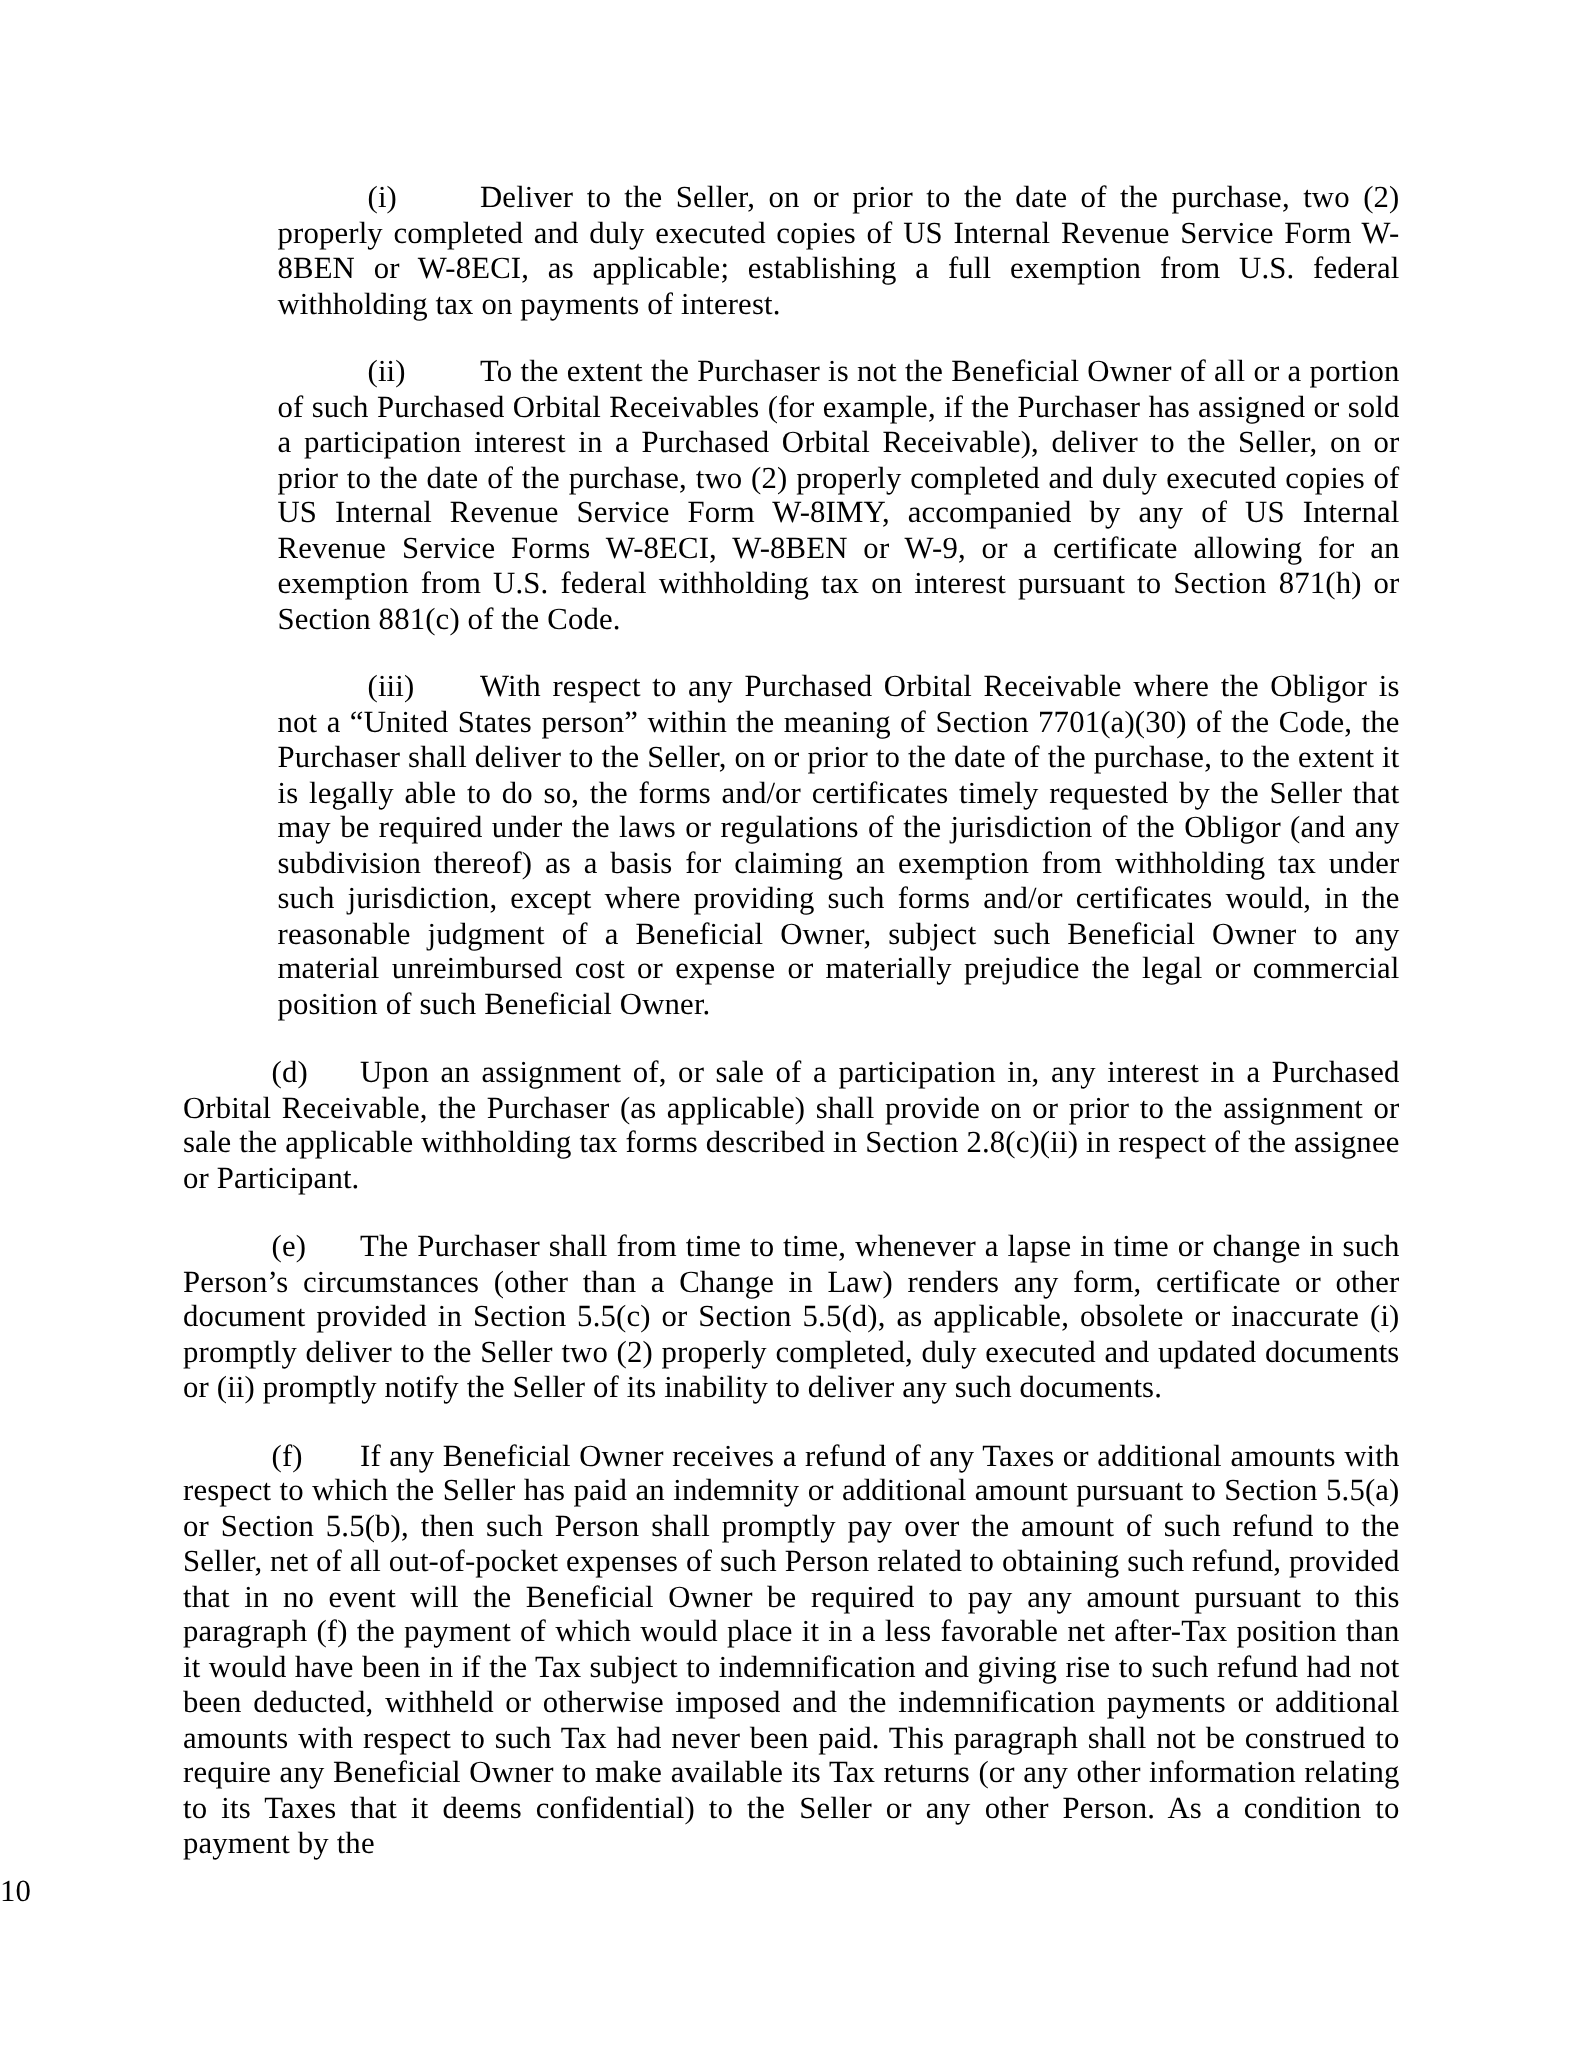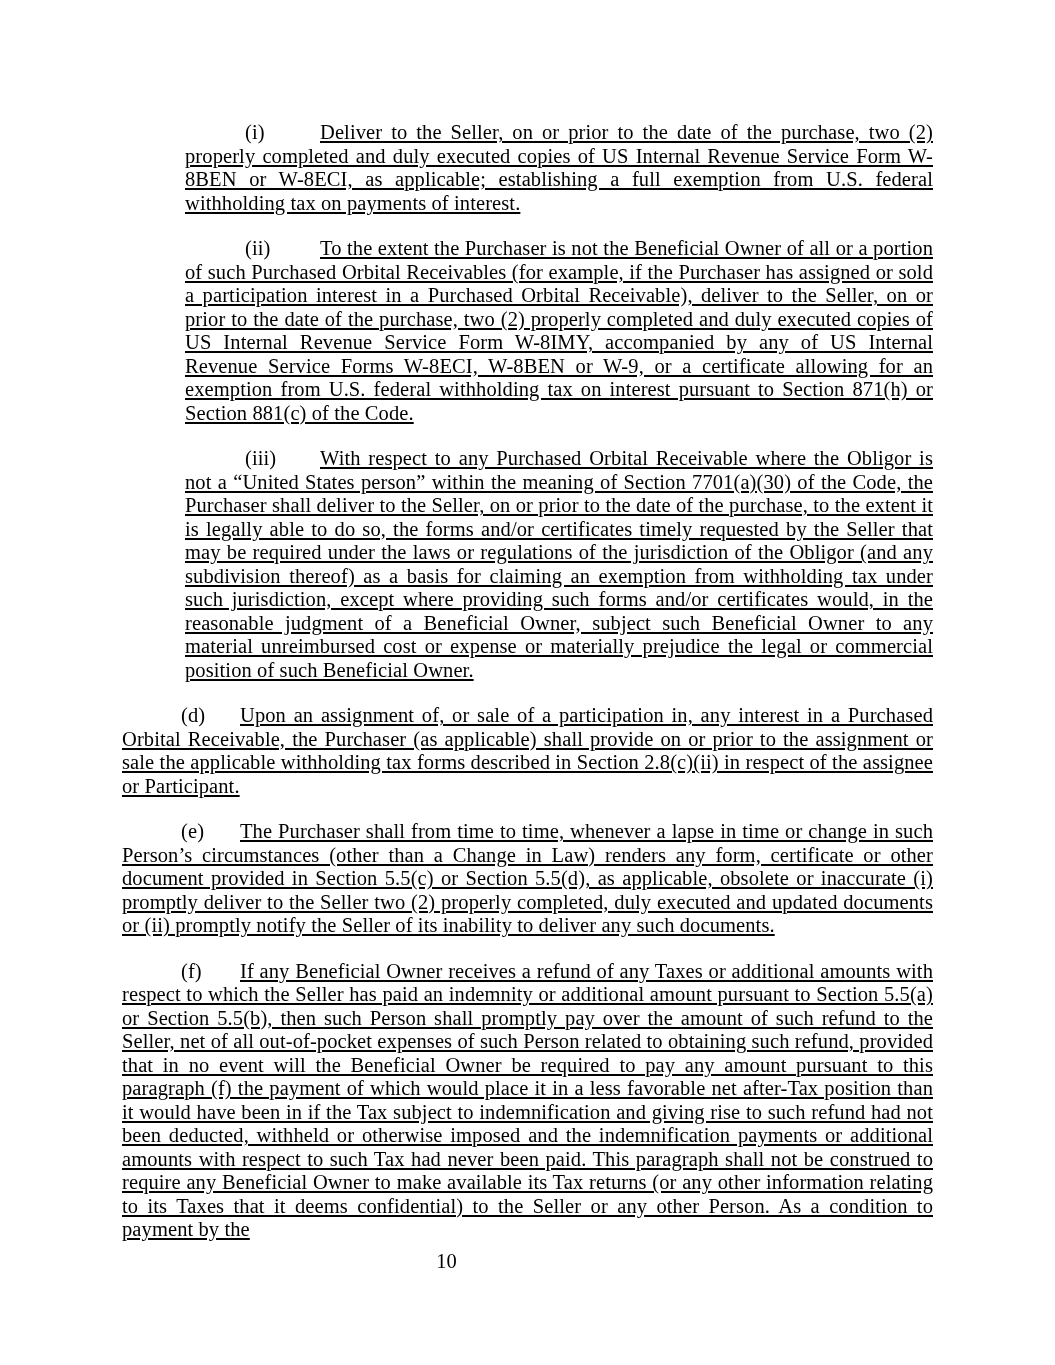--- a/index.html
+++ b/index.html
@@ -27,21 +27,20 @@
     left: 122px;
     top: 121px;
     width: 811px;
   }
   .para {
     margin: 0 0 22px 0;
     text-align: justify;
     font-size: 20.5px;
     line-height: 23.5px;
     letter-spacing: 0.1px;
-    text-decoration: underline;
   }
   .para.sub {
     margin-left: 63px;
   }
   .label-cell {
     display: inline-block;
     box-sizing: border-box;
     text-align: left;
     text-indent: 0;
   }
@@ -51,21 +50,21 @@
   }
   .para.sub > .label-cell {
     width: 135px;
     padding-left: 60px;
   }
   .page-number {
     position: absolute;
     top: 1250px;
     left: 0;
     width: 893px;
-    text-align: center;
+    text-align: left;
     font-size: 20.5px;
     line-height: 23.5px;
   }
 </style>
 </head>
 <body>
 
 <div class="page">
   <div class="content">
 

